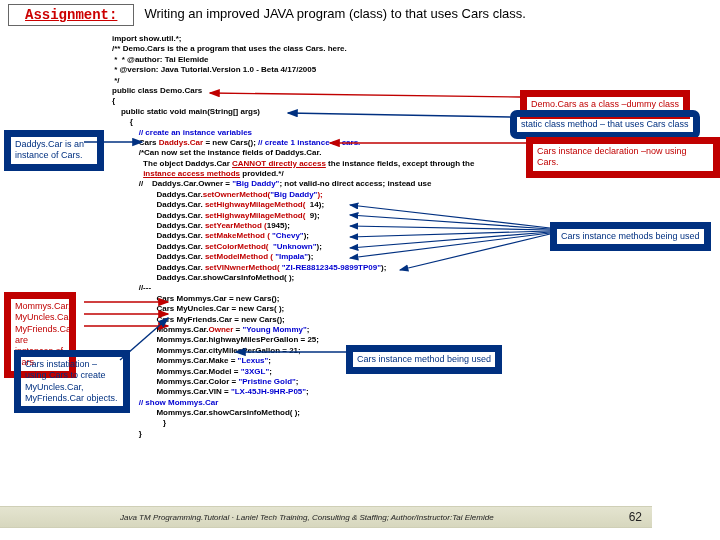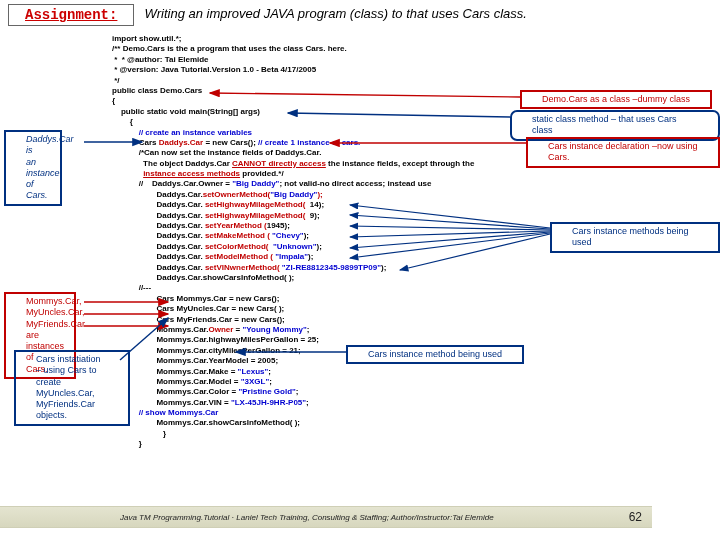--- a/index.html
+++ b/index.html
@@ -24,42 +24,41 @@
     font-weight: bold;
     color: #c00;
     text-decoration: underline;
     border: 1px solid #666;
     padding: 2px 16px;
     background: #fff;
   }
   .assignment-text {
     font-size: 13px;
     padding-top: 2px;
-    font-style: italic;
   }
   .code-block {
     margin: 6px 30px 0 112px;
     font-size: 8px;
     line-height: 1.3;
     font-family: Arial, sans-serif;
     position: relative;
   }
   .code-line { white-space: pre; }
   .str { color: #0000d0; }
   .hot { color: #c00000; }
   .redu { color: #c00000; text-decoration: underline; }
   .bold { font-weight: bold; }
 
   
   .callout {
     position: absolute;
-    border: 2px solid #be185d;
+    border: 7px solid #be185d;
     font-size: 9px;
     line-height: 1.25;
-    padding: 2px 20px;
+    padding: 2px 4px;
     background: transparent;
   }
   .callout.red { border-color: #c00000; color: #c00000; }
   .callout.blue { border-color: #003080; color: #003080; }
 
   
   svg.arrows {
     position: absolute;
     top: 0; left: 0;
     width: 720px; height: 500px;
@@ -122,32 +121,31 @@
   <div class="code-line bold"><span>                    Daddys.Car. </span><span class="hot">setVINwnerMethod(</span><span class="str"> "ZI-RE8812345-9899TP09"</span><span>);</span></div>
   <div class="code-line bold">                    Daddys.Car.showCarsInfoMethod( );</div>
   <div class="code-line bold">            //---</div>
   <div class="code-line bold">                    Cars Mommys.Car = new Cars();</div>
   <div class="code-line bold">                    Cars MyUncles.Car = new Cars( );</div>
   <div class="code-line bold">                    Cars MyFriends.Car = new Cars();</div>
   <div class="code-line"></div>
   <div class="code-line bold"><span>                    Mommys.Car.</span><span class="hot">Owner</span><span> = </span><span class="str">"Young Mommy"</span><span>;</span></div>
   <div class="code-line bold">                    Mommys.Car.highwayMilesPerGallon = 25;</div>
   <div class="code-line bold">                    Mommys.Car.cityMilesPerGallon = 21;</div>
-  <div class="code-line bold">                    Mommys.Car.YearModel = 2005;</div>
   <div class="code-line bold"><span>                    Mommys.Car.Make = </span><span class="str">"Lexus"</span><span>;</span></div>
   <div class="code-line bold"><span>                    Mommys.Car.Model = </span><span class="str">"3XGL"</span><span>;</span></div>
   <div class="code-line bold"><span>                    Mommys.Car.Color = </span><span class="str">"Pristine Gold"</span><span>;</span></div>
   <div class="code-line bold"><span>                    Mommys.Car.VIN = </span><span class="str">"LX-45JH-9HR-P05"</span><span>;</span></div>
   <div class="code-line bold str">            // show Mommys.Car</div>
   <div class="code-line bold">                    Mommys.Car.showCarsInfoMethod( );</div>
   <div class="code-line bold">                       }</div>
   <div class="code-line bold">            }</div>
 </div>
 
-<div class="callout blue" style="left:4px; top:130px; width:58px;font-style:italic;">Daddys.Car is an
+<div class="callout blue" style="left:4px; top:130px; width:100px;">Daddys.Car is an
 instance of Cars.</div>
 <div class="callout red" style="left:4px; top:292px; width:72px;">Mommys.Car,
 MyUncles.Car,
 MyFriends.Car
 are instances of
 Cars.</div>
 <div class="callout blue" style="left:14px; top:350px; width:116px;">Cars instatiation –
 using Cars to create
 MyUncles.Car,
 MyFriends.Car objects.</div>

